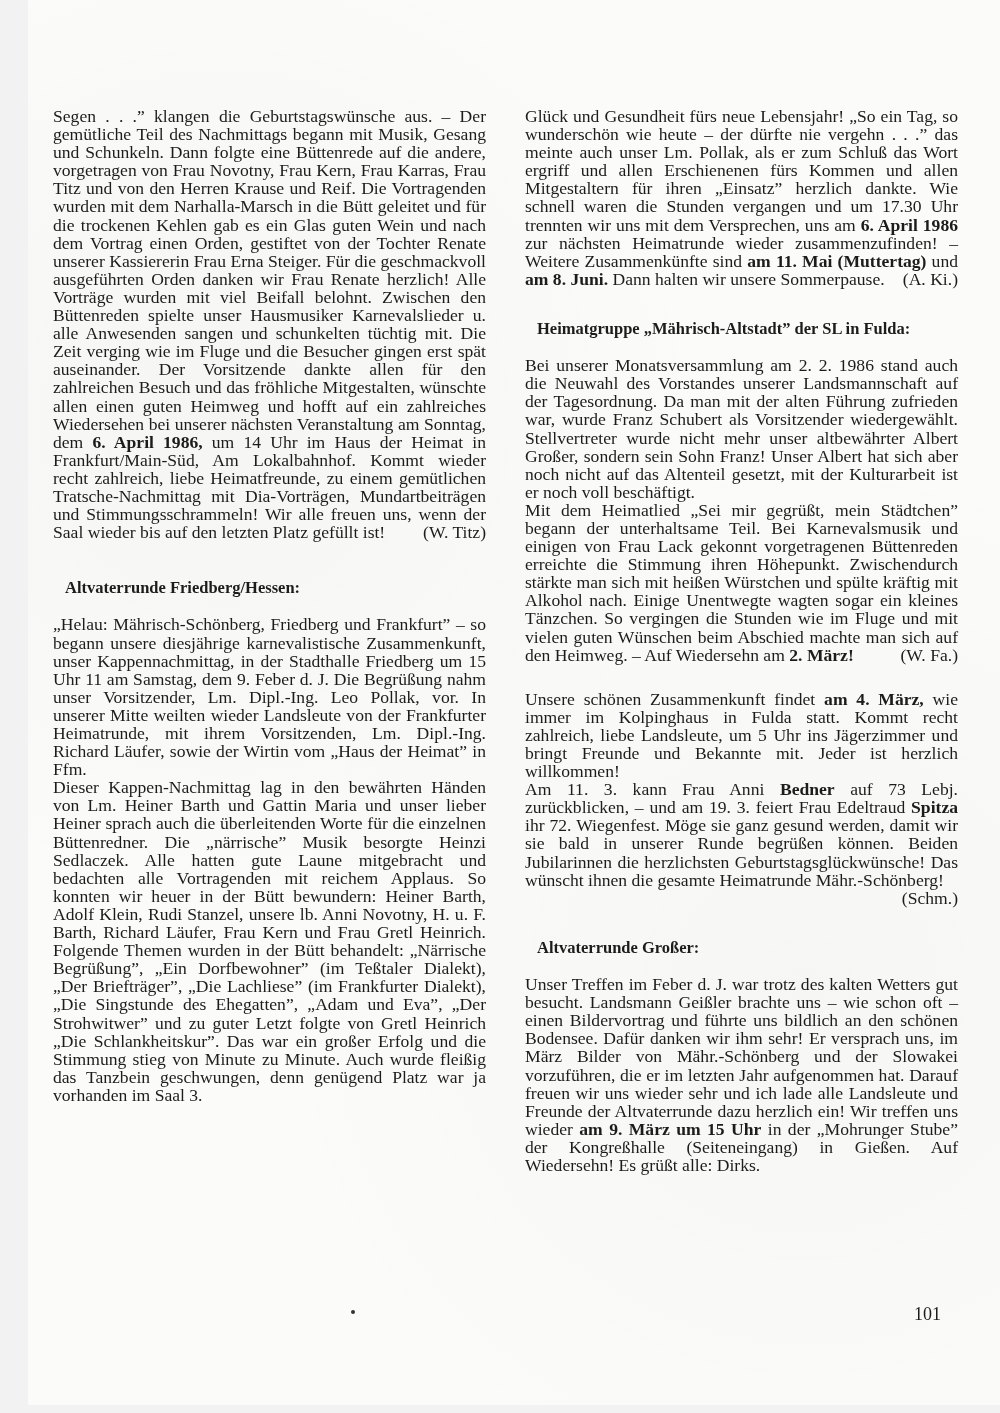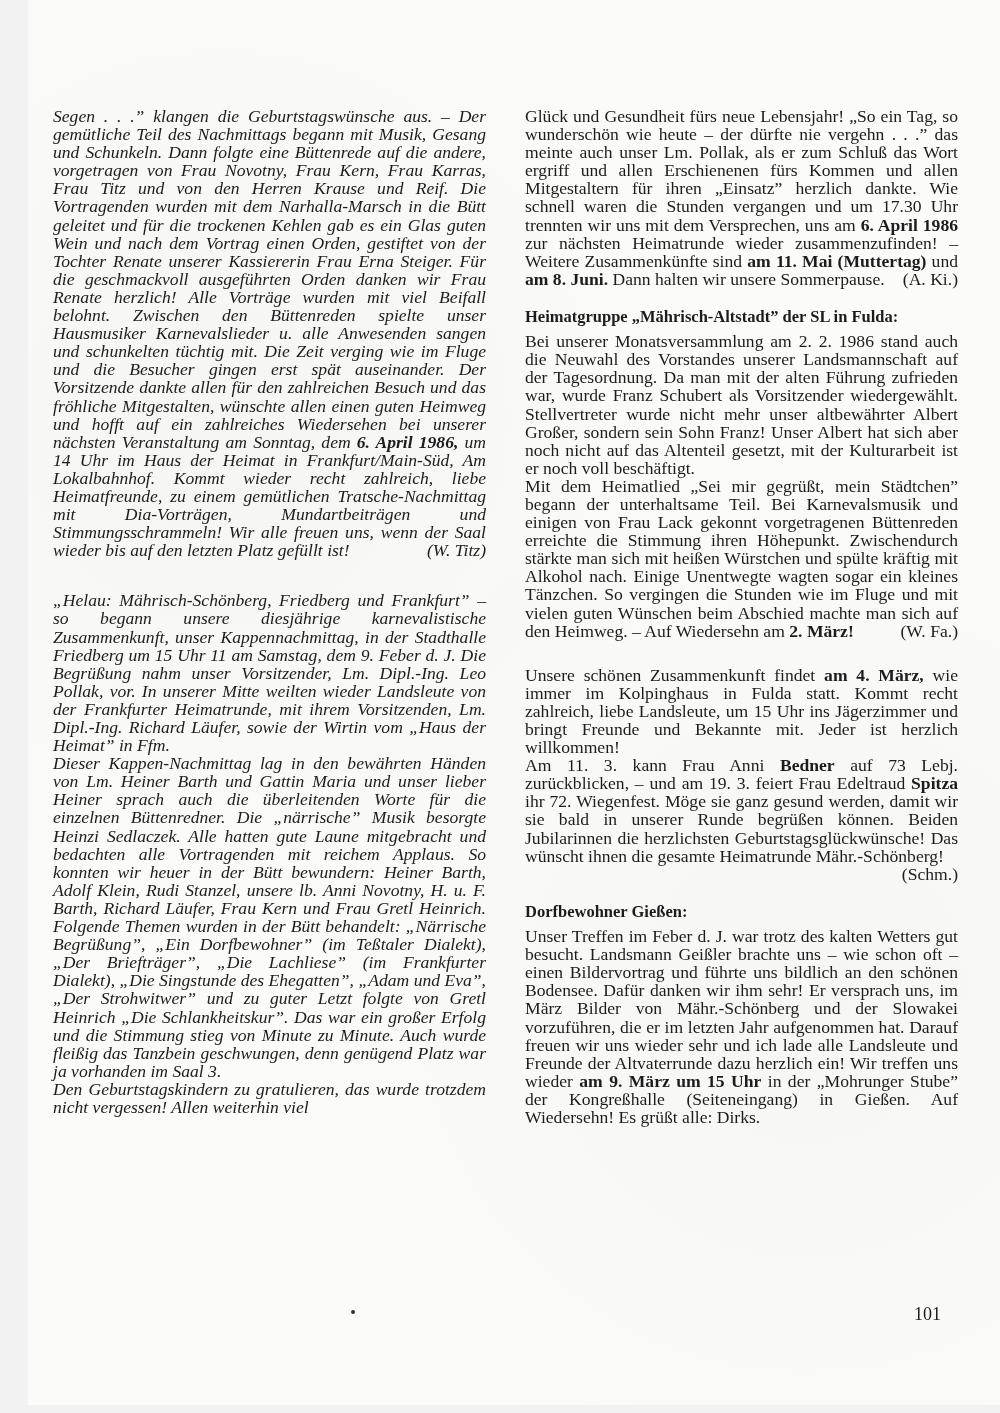--- a/index.html
+++ b/index.html
@@ -14,75 +14,75 @@
     background: #fbfbfa;
     background-image:
       radial-gradient(circle at 20% 30%, rgba(0,0,0,0.025) 0, transparent 40%),
       radial-gradient(circle at 80% 70%, rgba(0,0,0,0.02) 0, transparent 45%);
   }
   .col {
     position: absolute; top: 107px; width: 433px;
     font-size: 17.6px; line-height: 18.1px;
     text-align: justify; hyphens: manual;
   }
-  .col-left { left: 53px; font-style: italic; }
+  .col-left { left: 53px; }
   .col-right { left: 525px; width: 433px; }
   .col p { margin: 0; }
   .col b { font-weight: bold; }
   .sig { float: right; }
   .clear::after { content: ""; display: block; clear: both; }
   .heading {
-    font-weight: bold; margin: 0; font-size: 16.5px; line-height: 18.2px;
+    font-weight: bold; margin: 12px; font-size: 16.5px; line-height: 18.2px;
   }
   .gap-heading { height: 20px; }
   .gap-after-heading { height: 6px; }
   .page-number {
     position: absolute; left: 914px; top: 1304px;
     font-size: 18px; font-family: "Liberation Serif", serif; text-align: right;
   }
   .speck { position: absolute; border-radius: 50%; background: #333; }
 </style>
 </head>
 <body>
 
 <div class="paper"></div>
 
 <div class="col col-left">
   <section>
     <p class="clear"><span>Segen . . .” klangen die Geburtstagswünsche aus. – Der gemütliche Teil des Nachmittags begann mit Musik, Gesang und Schunkeln. Dann folgte eine Büttenrede auf die andere, vorgetragen von Frau Novotny, Frau Kern, Frau Karras, Frau Titz und von den Herren Krause und Reif. Die Vortragenden wurden mit dem Narhalla-Marsch in die Bütt geleitet und für die trockenen Kehlen gab es ein Glas guten Wein und nach dem Vortrag einen Orden, gestiftet von der Tochter Renate unserer Kassiererin Frau Erna Steiger. Für die geschmackvoll ausgeführten Orden danken wir Frau Renate herzlich! Alle Vorträge wurden mit viel Beifall belohnt. Zwischen den Büttenreden spielte unser Hausmusiker Karnevalslieder u. alle Anwesenden sangen und schunkelten tüchtig mit. Die Zeit verging wie im Fluge und die Besucher gingen erst spät auseinander. Der Vorsitzende dankte allen für den zahlreichen Besuch und das fröhliche Mitgestalten, wünschte allen einen guten Heimweg und hofft auf ein zahlreiches Wiedersehen bei unserer nächsten Veranstaltung am Sonntag, dem </span><b>6. April 1986,</b><span> um 14 Uhr im Haus der Heimat in Frankfurt/Main-Süd, Am Lokalbahnhof. Kommt wieder recht zahlreich, liebe Heimatfreunde, zu einem gemütlichen Tratsche-Nachmittag mit Dia-Vorträgen, Mundartbeiträgen und Stimmungsschrammeln! Wir alle freuen uns, wenn der Saal wieder bis auf den letzten Platz gefüllt ist!</span> <span class="sig">(W. Titz)</span></p>
   </section>
   <div style="height:26px"></div>
   <section>
+    <h2 class="heading">Altvaterrunde Friedberg/Hessen:</h2>
     <div class="gap-after-heading"></div>
     <p>„Helau: Mährisch-Schönberg, Friedberg und Frankfurt” – so begann unsere diesjährige karnevalistische Zusammenkunft, unser Kappennachmittag, in der Stadthalle Friedberg um 15 Uhr 11 am Samstag, dem 9. Feber d. J. Die Begrüßung nahm unser Vorsitzender, Lm. Dipl.-Ing. Leo Pollak, vor. In unserer Mitte weilten wieder Landsleute von der Frankfurter Heimatrunde, mit ihrem Vorsitzenden, Lm. Dipl.-Ing. Richard Läufer, sowie der Wirtin vom „Haus der Heimat” in Ffm.</p>
     <p>Dieser Kappen-Nachmittag lag in den bewährten Händen von Lm. Heiner Barth und Gattin Maria und unser lieber Heiner sprach auch die überleitenden Worte für die einzelnen Büttenredner. Die „närrische” Musik besorgte Heinzi Sedlaczek. Alle hatten gute Laune mitgebracht und bedachten alle Vortragenden mit reichem Applaus. So konnten wir heuer in der Bütt bewundern: Heiner Barth, Adolf Klein, Rudi Stanzel, unsere lb. Anni Novotny, H. u. F. Barth, Richard Läufer, Frau Kern und Frau Gretl Heinrich. Folgende Themen wurden in der Bütt behandelt: „Närrische Begrüßung”, „Ein Dorfbewohner” (im Teßtaler Dialekt), „Der Briefträger”, „Die Lachliese” (im Frankfurter Dialekt), „Die Singstunde des Ehegatten”, „Adam und Eva”, „Der Strohwitwer” und zu guter Letzt folgte von Gretl Heinrich „Die Schlankheitskur”. Das war ein großer Erfolg und die Stimmung stieg von Minute zu Minute. Auch wurde fleißig das Tanzbein geschwungen, denn genügend Platz war ja vorhanden im Saal 3.</p>
-    <p>Den Geburtstagskindern zu gratulieren, das wurde trotzdem nicht vergessen! Allen weiterhin viel</p>
   </section>
 </div>
 
 <div class="col col-right">
   <section>
     <p class="clear"><span>Glück und Gesundheit fürs neue Lebensjahr! „So ein Tag, so wunderschön wie heute – der dürfte nie vergehn . . .” das meinte auch unser Lm. Pollak, als er zum Schluß das Wort ergriff und allen Erschienenen fürs Kommen und allen Mitgestaltern für ihren „Einsatz” herzlich dankte. Wie schnell waren die Stunden vergangen und um 17.30 Uhr trennten wir uns mit dem Versprechen, uns am </span><b>6. April 1986</b><span> zur nächsten Heimatrunde wieder zusammenzufinden! – Weitere Zusammenkünfte sind </span><b>am 11. Mai (Muttertag)</b><span> und </span><b>am 8. Juni.</b><span> Dann halten wir unsere Sommerpause.</span> <span class="sig">(A. Ki.)</span></p>
   </section>
   <div class="gap-heading"></div>
   <section>
     <h2 class="heading" style="text-align:justify;">Heimatgruppe „Mährisch-Altstadt” der SL in Fulda:</h2>
     <div class="gap-after-heading"></div>
     <p>Bei unserer Monatsversammlung am 2. 2. 1986 stand auch die Neuwahl des Vorstandes unserer Landsmannschaft auf der Tagesordnung. Da man mit der alten Führung zufrieden war, wurde Franz Schubert als Vorsitzender wiedergewählt. Stellvertreter wurde nicht mehr unser altbewährter Albert Großer, sondern sein Sohn Franz! Unser Albert hat sich aber noch nicht auf das Altenteil gesetzt, mit der Kulturarbeit ist er noch voll beschäftigt.</p>
     <p class="clear"><span>Mit dem Heimatlied „Sei mir gegrüßt, mein Städtchen” begann der unterhaltsame Teil. Bei Karnevalsmusik und einigen von Frau Lack gekonnt vorgetragenen Büttenreden erreichte die Stimmung ihren Höhepunkt. Zwischendurch stärkte man sich mit heißen Würstchen und spülte kräftig mit Alkohol nach. Einige Unentwegte wagten sogar ein kleines Tänzchen. So vergingen die Stunden wie im Fluge und mit vielen guten Wünschen beim Abschied machte man sich auf den Heimweg. – Auf Wiedersehn am </span><b>2. März!</b> <span class="sig">(W. Fa.)</span></p>
   </section>
   <div class="gap-heading"></div>
   <section>
     <div class="gap-after-heading"></div>
-    <p><span>Unsere schönen Zusammenkunft findet </span><b>am 4. März,</b><span> wie immer im Kolpinghaus in Fulda statt. Kommt recht zahlreich, liebe Landsleute, um 15 Uhr ins Jägerzimmer und bringt Freunde und Bekannte mit. Jeder ist herzlich willkommen!</span></p>
+    <p><span>Unsere schönen Zusammenkunft findet </span><b>am 4. März,</b><span> wie immer im Kolpinghaus in Fulda statt. Kommt recht zahlreich, liebe Landsleute, um 5 Uhr ins Jägerzimmer und bringt Freunde und Bekannte mit. Jeder ist herzlich willkommen!</span></p>
     <p class="clear"><span>Am 11. 3. kann Frau Anni </span><b>Bedner</b><span> auf 73 Lebj. zurückblicken, – und am 19. 3. feiert Frau Edeltraud </span><b>Spitza</b><span> ihr 72. Wiegenfest. Möge sie ganz gesund werden, damit wir sie bald in unserer Runde begrüßen können. Beiden Jubilarinnen die herzlichsten Geburtstagsglückwünsche! Das wünscht ihnen die gesamte Heimatrunde Mähr.-Schönberg!</span> <span class="sig">(Schm.)</span></p>
   </section>
   <div class="gap-heading"></div>
   <section>
-    <h2 class="heading">Dorfbewohner Gießen:</h2>
+    <h2 class="heading">Altvaterrunde Großer:</h2>
     <div class="gap-after-heading"></div>
     <p><span>Unser Treffen im Feber d. J. war trotz des kalten Wetters gut besucht. Landsmann Geißler brachte uns – wie schon oft – einen Bildervortrag und führte uns bildlich an den schönen Bodensee. Dafür danken wir ihm sehr! Er versprach uns, im März Bilder von Mähr.-Schönberg und der Slowakei vorzuführen, die er im letzten Jahr aufgenommen hat. Darauf freuen wir uns wieder sehr und ich lade alle Landsleute und Freunde der Altvaterrunde dazu herzlich ein! Wir treffen uns wieder </span><b>am 9. März um 15 Uhr</b><span> in der „Mohrunger Stube” der Kongreßhalle (Seiteneingang) in Gießen. Auf Wiedersehn! Es grüßt alle: Dirks.</span></p>
   </section>
 </div>
 
 <div class="page-number">101</div>
 
 <span class="speck" style="left:351px;top:1310px;width:4px;height:4px;"></span>
 
 </body></html>

